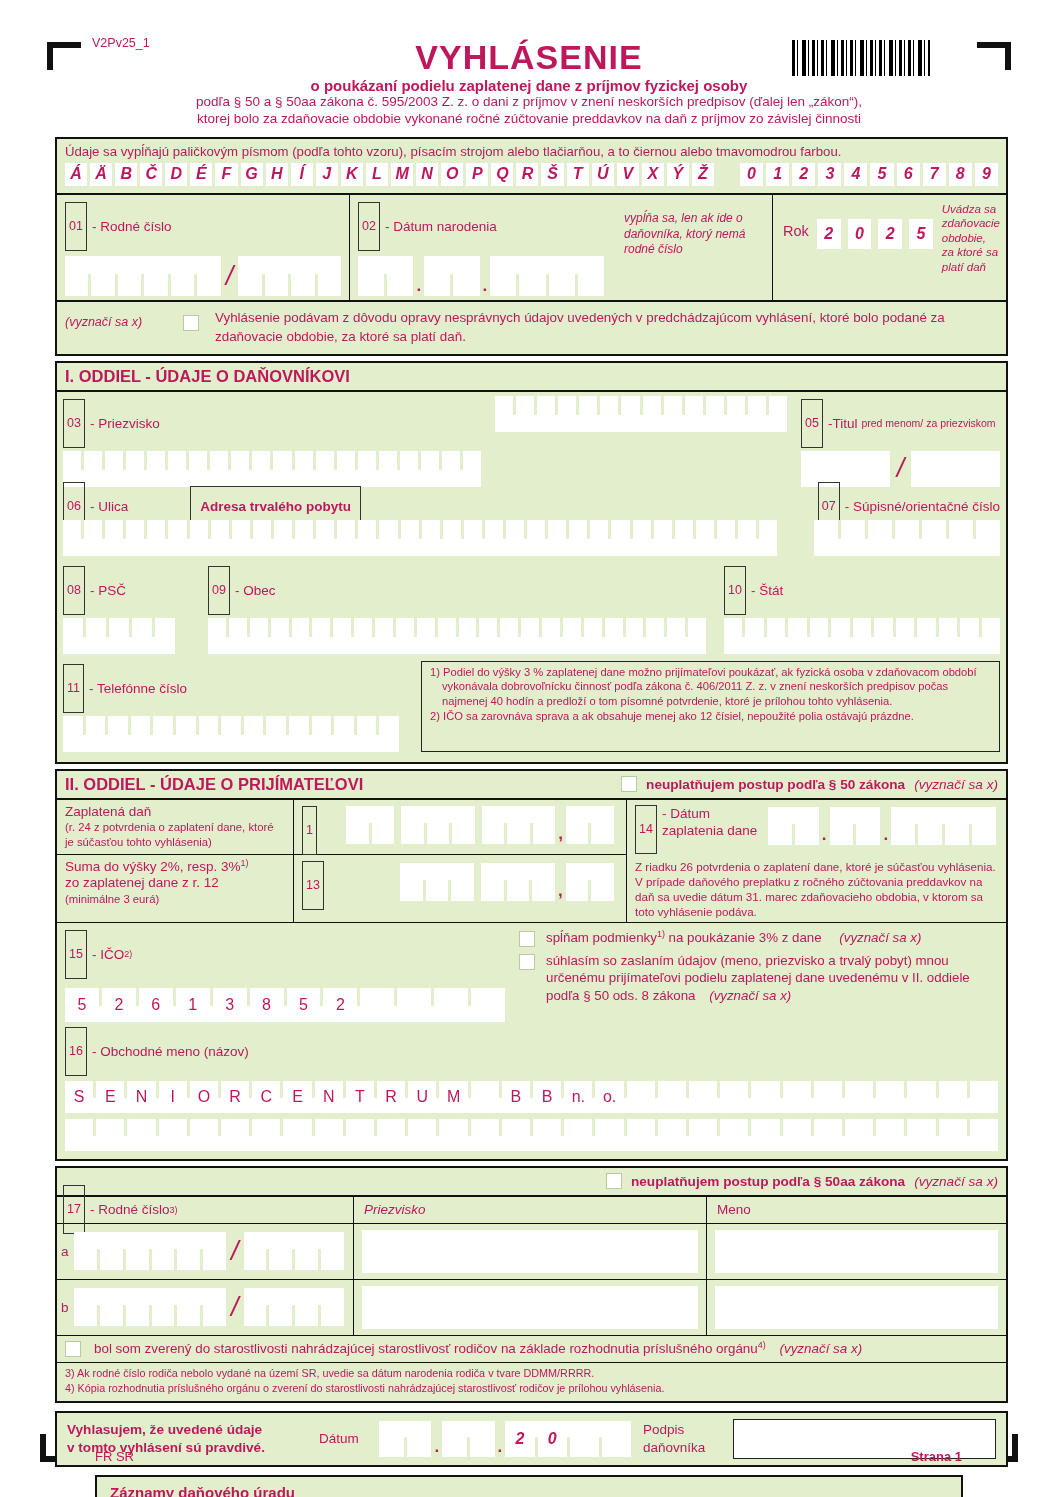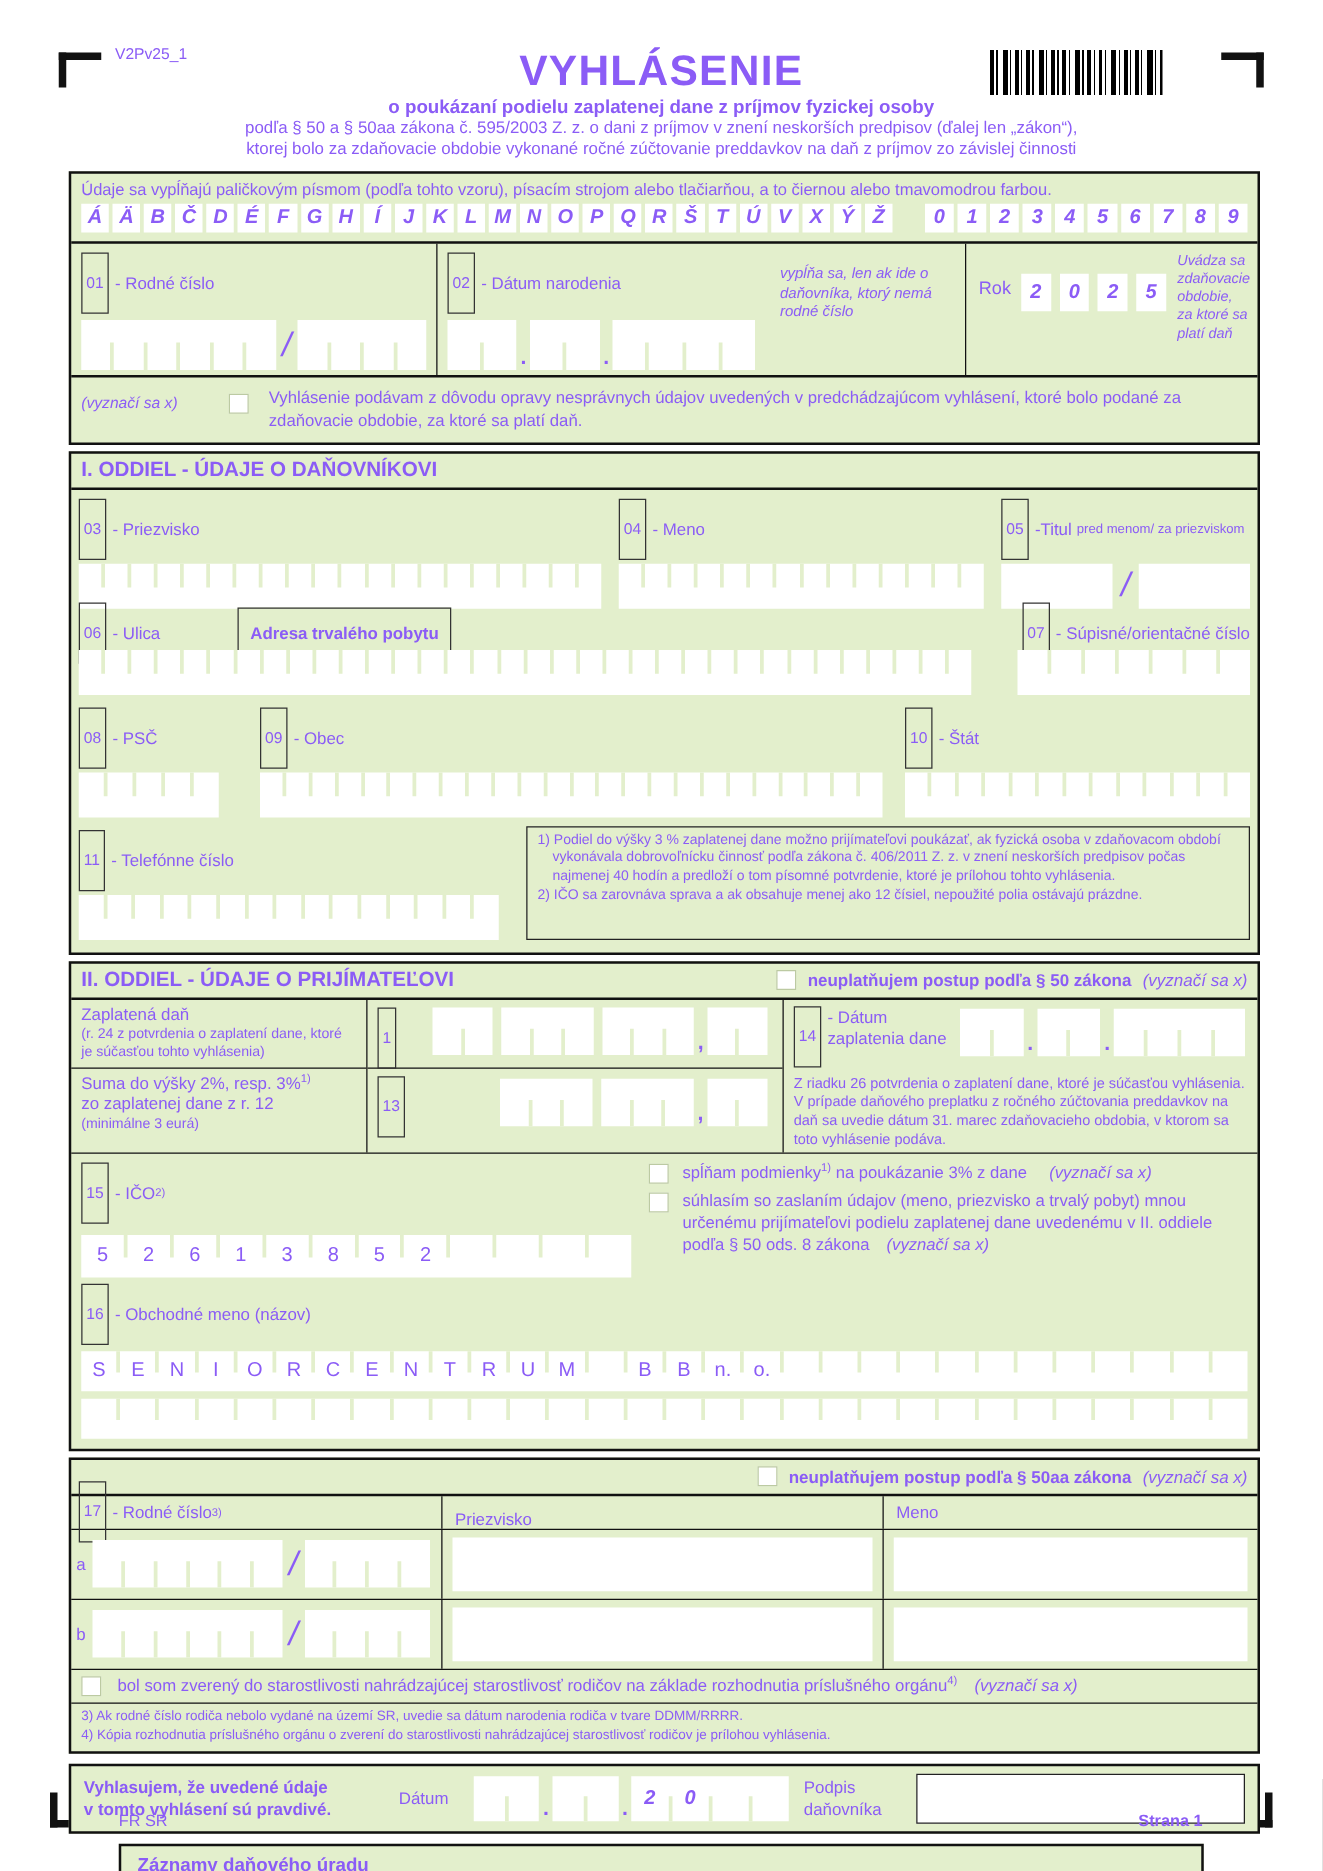--- a/index.html
+++ b/index.html
@@ -1,19 +1,19 @@
 <!DOCTYPE html>
 <html><head>
 <meta charset="utf-8">
 <style>
   * { box-sizing: border-box; margin: 0; padding: 0; }
   body { margin: 0; background: #888; }
   .page {
     position: relative; width: 1058px; height: 1497px; background: #fff;
-    font-family: "Liberation Sans", sans-serif; color: #8b5cf6; overflow: hidden;
+    font-family: "Liberation Sans", sans-serif; color: #be185d; overflow: hidden;
     --green: #e3efcc; --bd: #111;
   }
   
   .mark { position: absolute; width: 34px; height: 28px; }
   .mark-tl { left: 47px;  top: 42px;  border-left: 6px solid #111; border-top: 6px solid #111; }
   .mark-tr { left: 977px; top: 42px;  border-right: 6px solid #111; border-top: 6px solid #111; }
   .mark-bl { left: 40px;  top: 1434px; border-left: 6px solid #111; border-bottom: 6px solid #111; }
   .mark-br { left: 984px; top: 1434px; border-right: 6px solid #111; border-bottom: 6px solid #111; }
   .form-code { position: absolute; left: 92px; top: 36px; font-size: 12.5px; }
   .barcode { position: absolute; left: 792px; top: 40px; width: 138px; height: 36px;
@@ -102,21 +102,21 @@
   .s2rg2 { border-top: 1.5px solid var(--bd); display: flex; padding: 4px 8px 0; }
   .icoL { width: 452px; }
   .chkcol { flex: 1; padding-left: 2px; padding-top: 2px; }
   .chkrow { display: flex; margin-bottom: 5px; font-size: 13.3px; line-height: 1.32; }
   .chkrow .chk { margin-right: 11px; margin-top: 2px; }
   .row16 { padding: 0 8px 8px; }
 
   
   .t3h { display: flex; height: 27px; border-bottom: 1.5px solid var(--bd); align-items: stretch; }
   .t3c1 { width: 297px; border-right: 1.5px solid var(--bd); display: flex; align-items: center; padding: 0 6px; }
-  .t3c2 { width: 353px; border-right: 1.5px solid var(--bd); display: flex; align-items: flex-end; padding: 0 10px; font-size: 13.5px; }
+  .t3c2 { width: 353px; border-right: 1.5px solid var(--bd); display: flex; align-items: center; padding: 0 10px; font-size: 13.5px; font-style: italic; }
   .t3c3 { flex: 1; display: flex; align-items: center; padding: 0 10px; font-size: 13.5px; }
   .t3r { display: flex; height: 56px; border-bottom: 1.5px solid var(--bd); }
   .t3rc1 { width: 297px; border-right: 1.5px solid var(--bd); display: flex; align-items: center; padding: 0 4px; }
   .rlet { width: 13px; font-size: 13.5px; }
   .t3rc2 { width: 353px; border-right: 1.5px solid var(--bd); padding: 6px 8px; }
   .t3rc3 { flex: 1; padding: 6px 8px; }
   .wfill { background: #fff; width: 100%; height: 100%; }
   .custody { display: flex; align-items: center; padding: 5px 8px; }
   .custody .chk { margin-right: 13px; }
   .custody-text { font-size: 13.4px; }
@@ -351,24 +351,20 @@
                   <span class="comb-tick"></span>
                   <span class="comb-cell"></span>
                   <span class="comb-tick"></span>
                   <span class="comb-cell"></span>
                   <span class="comb-tick"></span>
                   <span class="comb-cell"></span>
                 </span>
               </div>
           </div>
           <div class="colB">
-            <div class="flab">
-              <span class="fnum">04</span>
-              <span>- Meno</span>
-            </div>
             <div class="comb" style="width:292px;height:36px">
                 <span class="comb-group" style="flex-grow: 14;">
                   <span class="comb-cell"></span>
                   <span class="comb-tick"></span>
                   <span class="comb-cell"></span>
                   <span class="comb-tick"></span>
                   <span class="comb-cell"></span>
                   <span class="comb-tick"></span>
                   <span class="comb-cell"></span>
                   <span class="comb-tick"></span>

